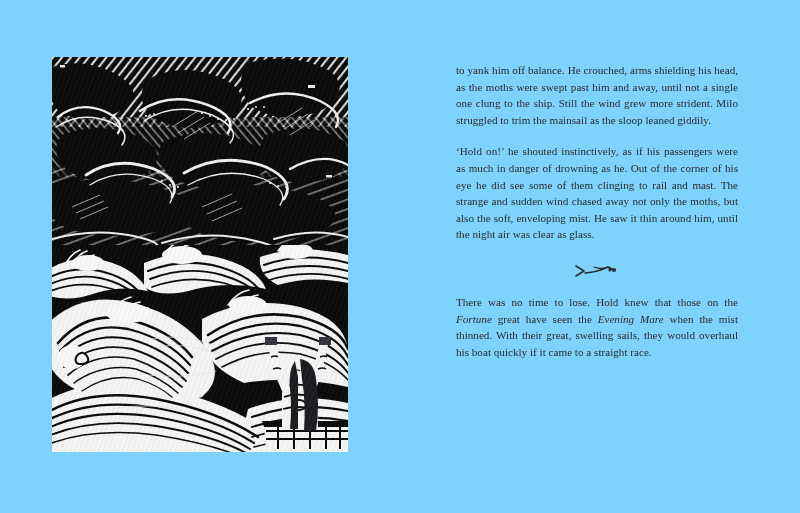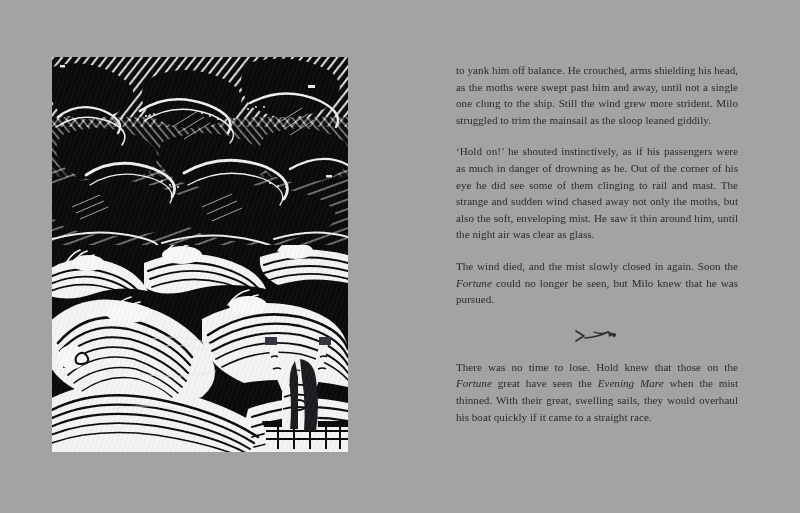--- a/index.html
+++ b/index.html
@@ -12,21 +12,21 @@
     width: 800px;
     height: 513px;
     overflow: hidden;
     font-family: "Liberation Serif", serif;
   }
 
   #page-spread {
     position: relative;
     width: 800px;
     height: 513px;
-    background: #a3a3a3;
+    background: #7dd3fc;
   }
 
   
   #illustration-panel {
     position: absolute;
     left: 52px;
     top: 57px;
     width: 296px;
     height: 395px;
     background: #0a0a0a;
@@ -347,21 +347,20 @@
     </svg>
   </div>
 
   <div id="text-column">
 
     <p class="para"><span>to yank him off balance. He crouched, arms shielding his head, as the moths were swept past him and away, until not a single one clung to the ship. Still the wind grew more strident. Milo struggled to trim the mainsail as the sloop leaned giddily.</span></p>
 
     <p class="para"><span>‘Hold on!’ he shouted instinctively, as if his passengers were as much in danger of drowning as he. Out of the corner of his eye he did see some of them clinging to rail and mast. The strange and sudden wind chased away not only the moths, but also the soft, enveloping mist. He saw it thin around him, until the night air was clear as glass.</span></p>
 
 
-    <p class="para"><span>The wind died, and the mist slowly closed in again. Soon the </span><i class="ital">Fortune</i><span> could no longer be seen, but Milo knew that he was pursued.</span></p>
 
     <div id="ornament-divider">
       <svg width="46" height="18" viewBox="0 0 46 18">
         <g fill="none" stroke="#2e2e2e" stroke-linecap="round" stroke-linejoin="round">
           <path d="M2 4 L10 9 L2 14" stroke-width="1.6"></path>
           <path d="M11 11 Q 24 10 34 5" stroke-width="1.6"></path>
           <path d="M20 5 Q 28 8 34 5" stroke-width="1.3"></path>
         </g>
         <path d="M34 4 L40 7 L35 10 Z" fill="#2e2e2e"></path>
         <circle cx="40" cy="8" r="2.1" fill="#2e2e2e"></circle>

